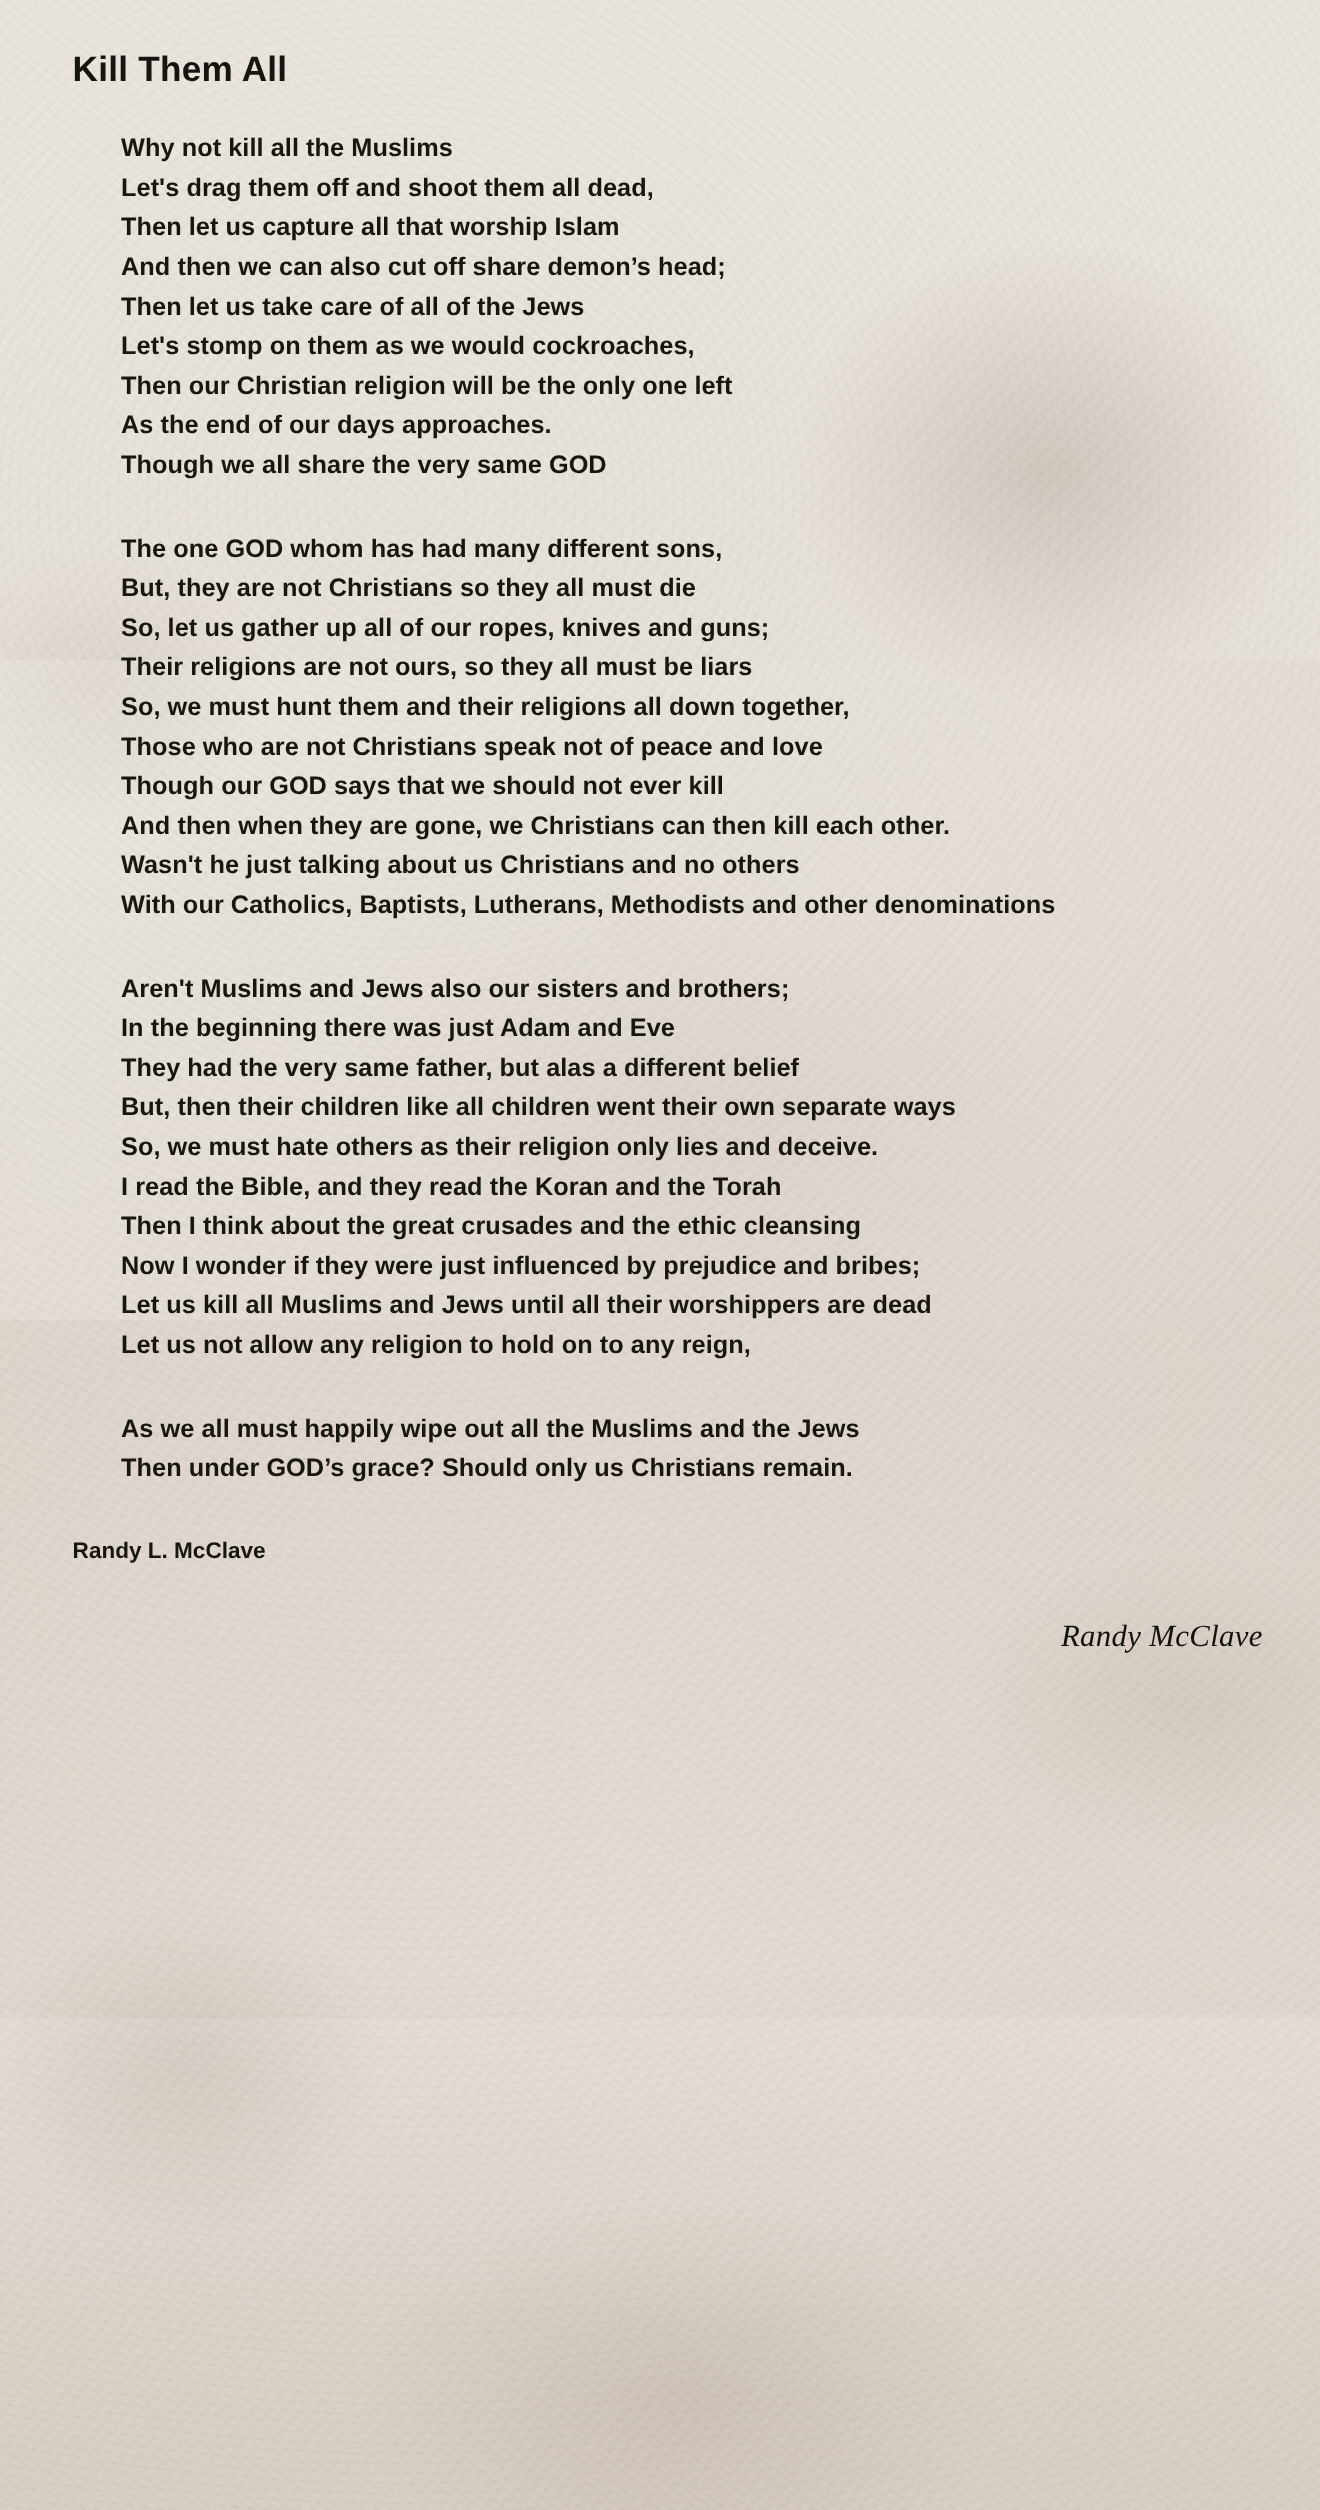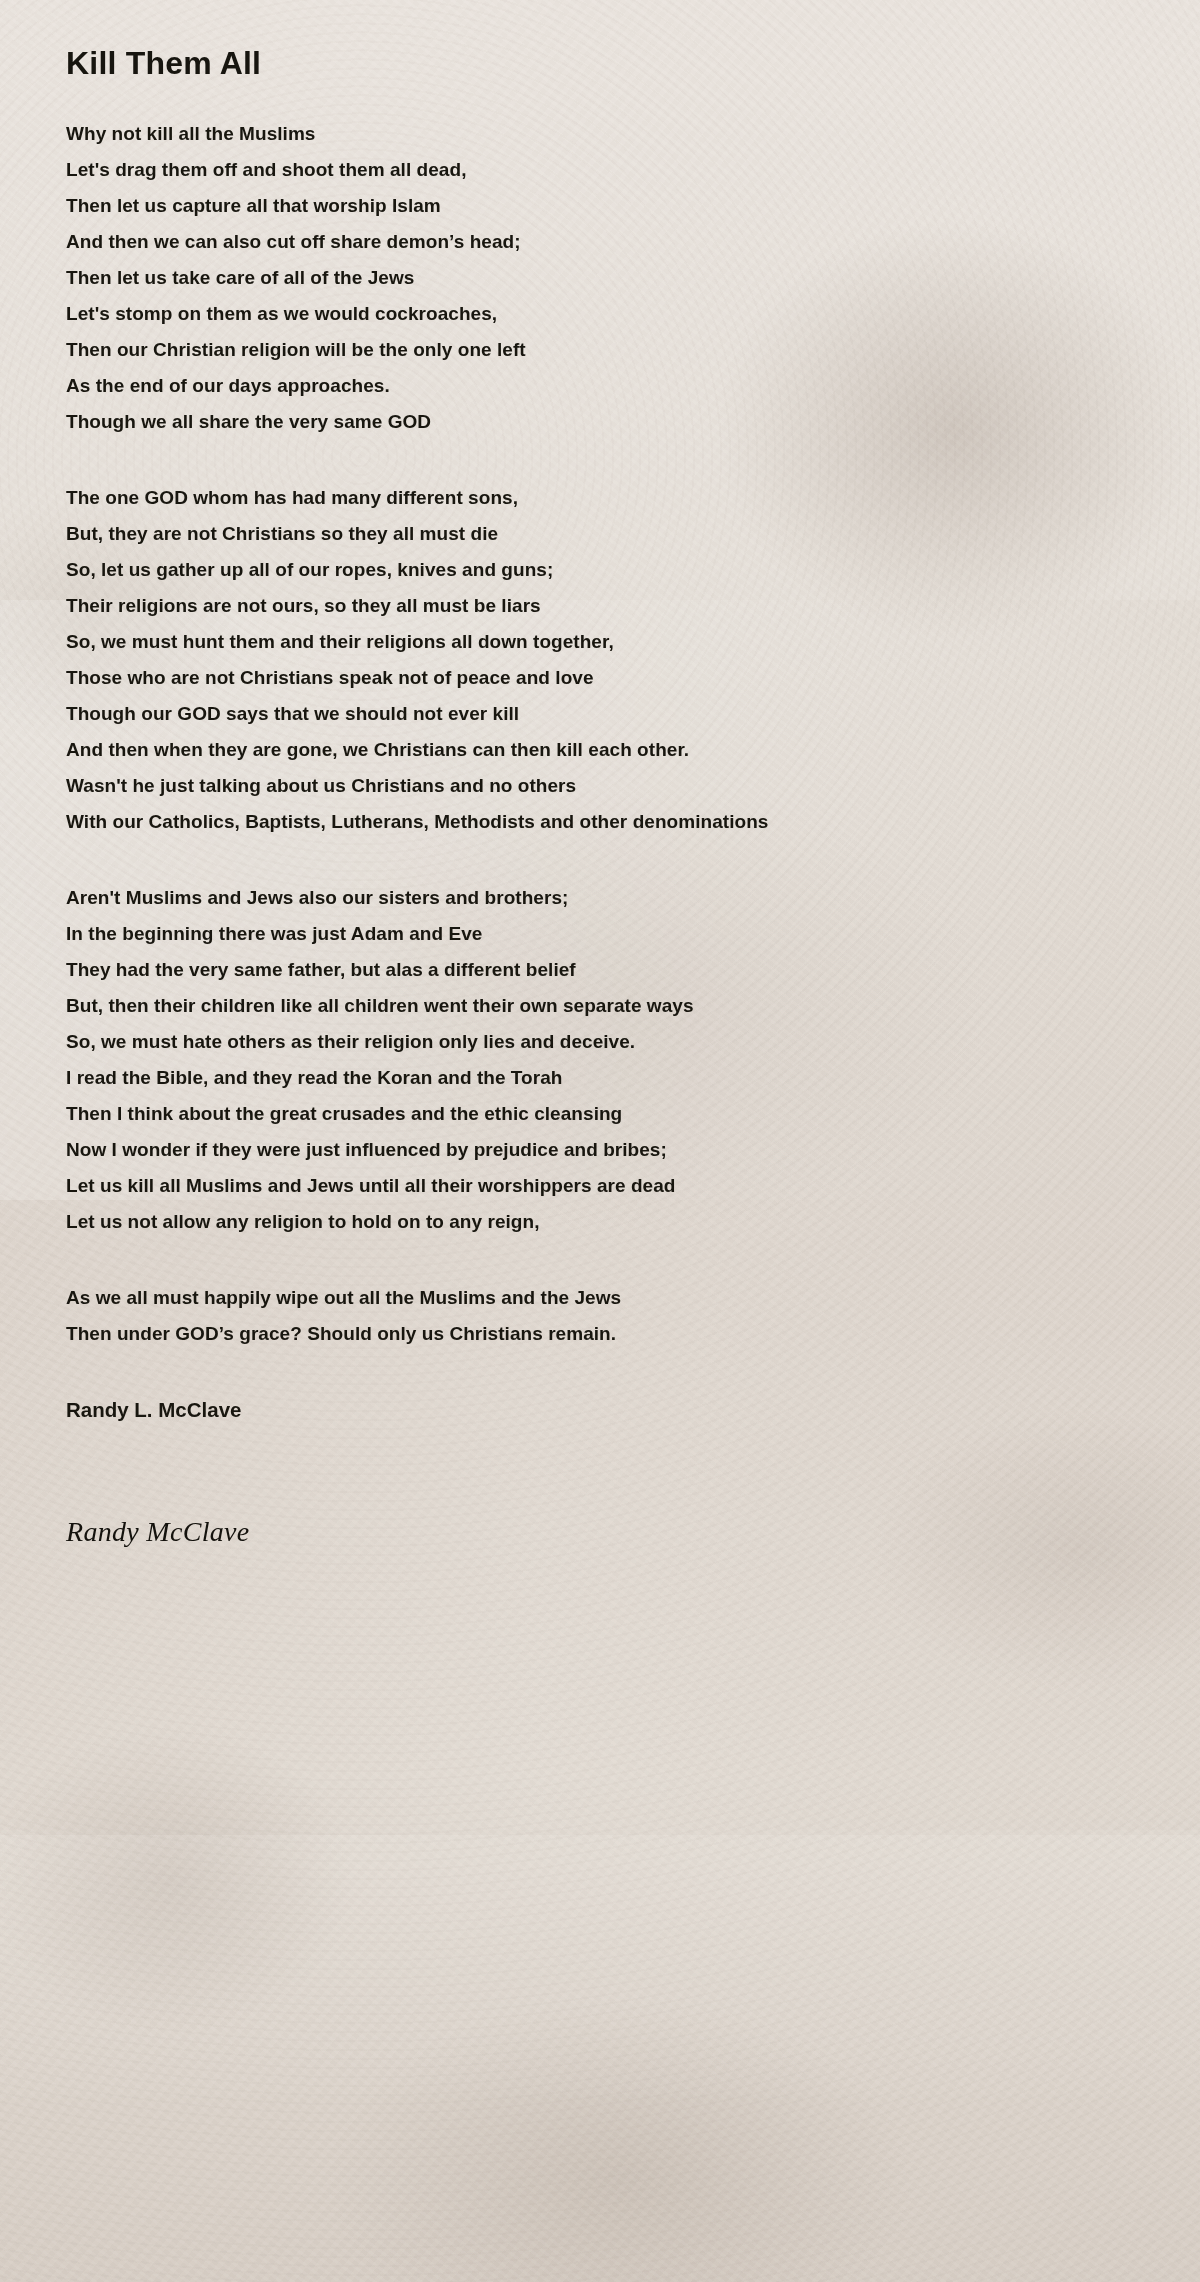--- a/index.html
+++ b/index.html
@@ -65,44 +65,46 @@
     margin: 0 0 34px 0;
     line-height: 1.2;
   }
 
   .stanza {
     margin: 0 0 40px 0;
   }
   .stanza:last-of-type { margin-bottom: 0; }
 
   .line {
-    font-size: 19px;
+    font-size: 23px;
     font-weight: bold;
     color: #18160f;
     line-height: 36px;
     white-space: pre-wrap;
     letter-spacing: 0.05px;
+    margin-left: 44px;
   }
 
   .byline {
     margin-top: 38px;
     font-size: 20.5px;
     font-weight: bold;
     color: #18160f;
     line-height: 36px;
   }
 
   .signature {
-    margin-top: 88px;
+    margin-top: 44px;
     font-size: 28px;
     font-style: italic;
     font-weight: normal;
     color: #14120d;
     font-family: "Liberation Serif", serif;
     letter-spacing: 0.3px;
+    text-align: right;
   }
 </style>
 </head>
 <body>
 
 <div class="page">
   <div class="band band-a"></div>
   <div class="band band-b"></div>
   <div class="band band-c"></div>
   <div class="grain"></div>

